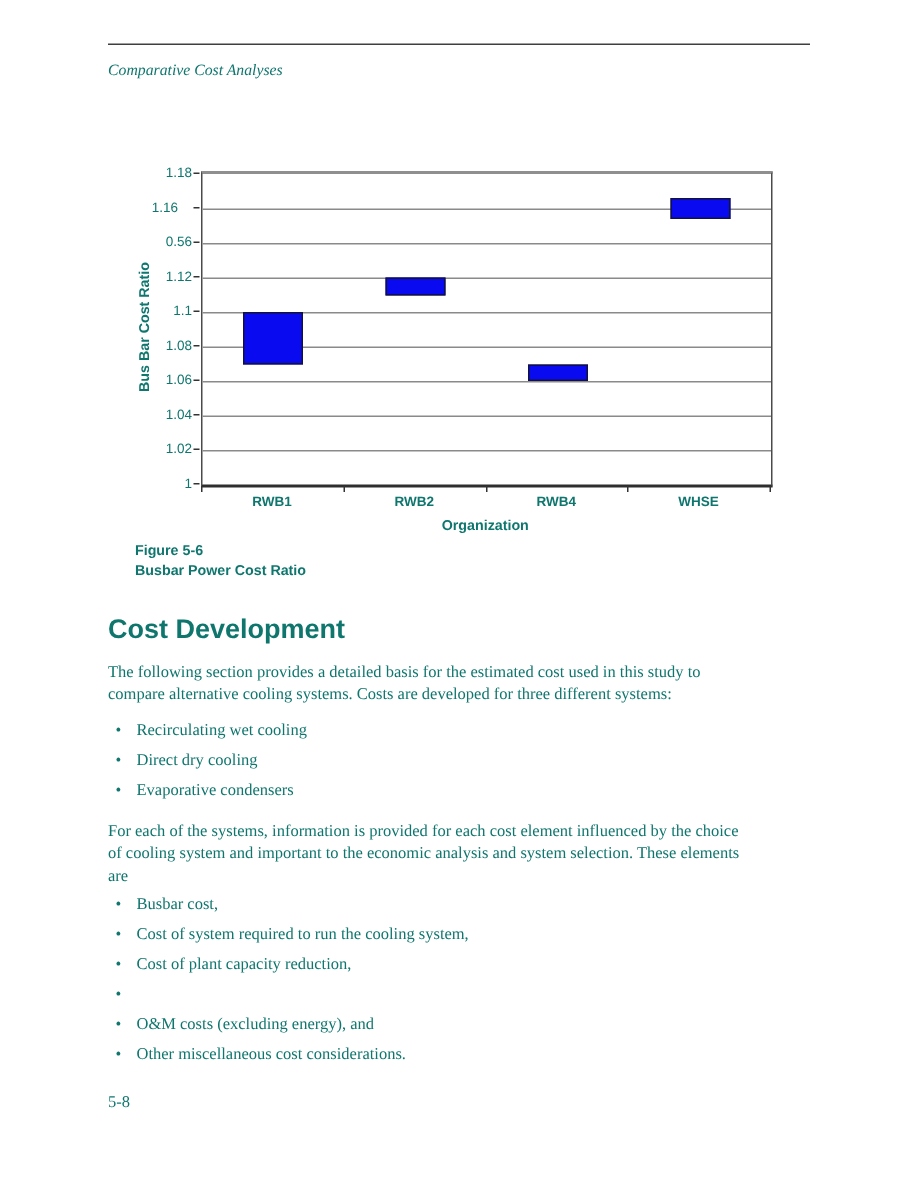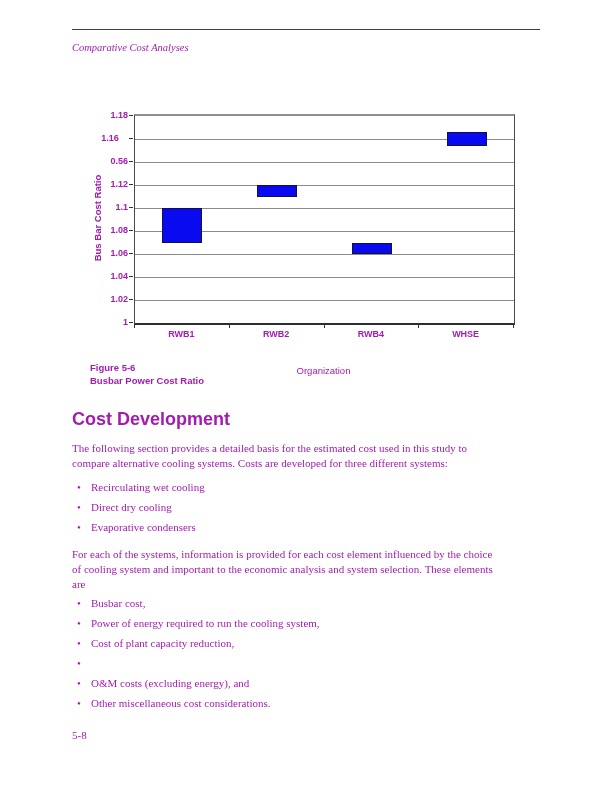--- a/index.html
+++ b/index.html
@@ -1,36 +1,36 @@
 <!DOCTYPE html>
 <html><head>
 <meta charset="utf-8">
 <style>
   html,body{margin:0;padding:0;background:#ffffff;}
   .page{
     position:relative;width:612px;height:792px;background:#ffffff;
-    font-family:"Liberation Serif",serif;color:#a21caf;overflow:hidden;
+    font-family:"Liberation Serif",serif;color:#0f766e;overflow:hidden;
   }
   .top-rule{position:absolute;left:72px;top:29px;width:468px;height:1px;background:#3f3f3f;}
   .running-head{position:absolute;left:72px;top:42px;font-style:italic;font-size:10.5px;}
 
   
   .chart{position:absolute;left:0;top:0;width:612px;height:370px;}
   .plot{position:absolute;left:134px;top:114px;width:379px;height:207px;background:#fff;
         border:1px solid #4a4a4a;border-top:2px solid #8f8f8f;border-bottom:2px solid #2e2e2e;}
   .gridline{position:absolute;left:0;width:100%;height:1px;}
   .bar{position:absolute;box-sizing:border-box;}
   .ytick{position:absolute;left:92px;width:36px;text-align:right;height:11px;line-height:11px;
-         font-family:"Liberation Sans",sans-serif;font-weight:bold;font-size:9px;}
+         font-family:"Liberation Sans",sans-serif;font-weight:normal;font-size:9px;}
   .ytickmark{position:absolute;width:4px;height:1px;background:#333;}
   .xtickmark{position:absolute;width:1px;height:4px;background:#333;}
   .xtick{position:absolute;width:94px;text-align:center;top:329px;
          font-family:"Liberation Sans",sans-serif;font-weight:bold;font-size:9px;}
   .x-title{position:absolute;left:134px;top:345px;width:379px;text-align:center;
-           font-family:"Liberation Sans",sans-serif;font-weight:normal;font-size:9.5px;margin-top:20px;}
+           font-family:"Liberation Sans",sans-serif;font-weight:bold;font-size:9.5px;}
   .y-title{position:absolute;left:97px;top:218px;transform:translate(-50%,-50%) rotate(-90deg);
            white-space:nowrap;font-family:"Liberation Sans",sans-serif;font-weight:bold;font-size:9.5px;}
 
   
   .fig-caption{position:absolute;left:90px;top:361px;font-family:"Liberation Sans",sans-serif;
                font-weight:bold;font-size:9.5px;line-height:13px;}
   .heading{position:absolute;left:72px;top:411px;margin:0;font-family:"Liberation Sans",sans-serif;
            font-weight:bold;font-size:18px;line-height:16px;}
   .body{position:absolute;left:72px;width:472px;margin:0;font-size:11px;line-height:15px;white-space:pre-line;}
   .para1{top:441px;}
@@ -113,21 +113,21 @@
       <li><span class="blt">•</span><span>Direct dry cooling</span></li>
       <li><span class="blt">•</span><span>Evaporative condensers</span></li>
     </ul>
 
   <p class="body para2">For each of the systems, information is provided for each cost element influenced by the choice
 of cooling system and important to the economic analysis and system selection. These elements
 are</p>
 
   <ul class="bullets list2" id="list2">
       <li><span class="blt">•</span><span>Busbar cost,</span></li>
-      <li><span class="blt">•</span><span>Power of energy required to run the cooling system,</span></li>
+      <li><span class="blt">•</span><span>Cost of system required to run the cooling system,</span></li>
       <li><span class="blt">•</span><span>Cost of plant capacity reduction,</span></li>
       <li><span class="blt">•</span></li>
       <li><span class="blt">•</span><span>O&amp;M costs (excluding energy), and</span></li>
       <li><span class="blt">•</span><span>Other miscellaneous cost considerations.</span></li>
     </ul>
 
   <div class="page-num">5-8</div>
 
 </div>
 

